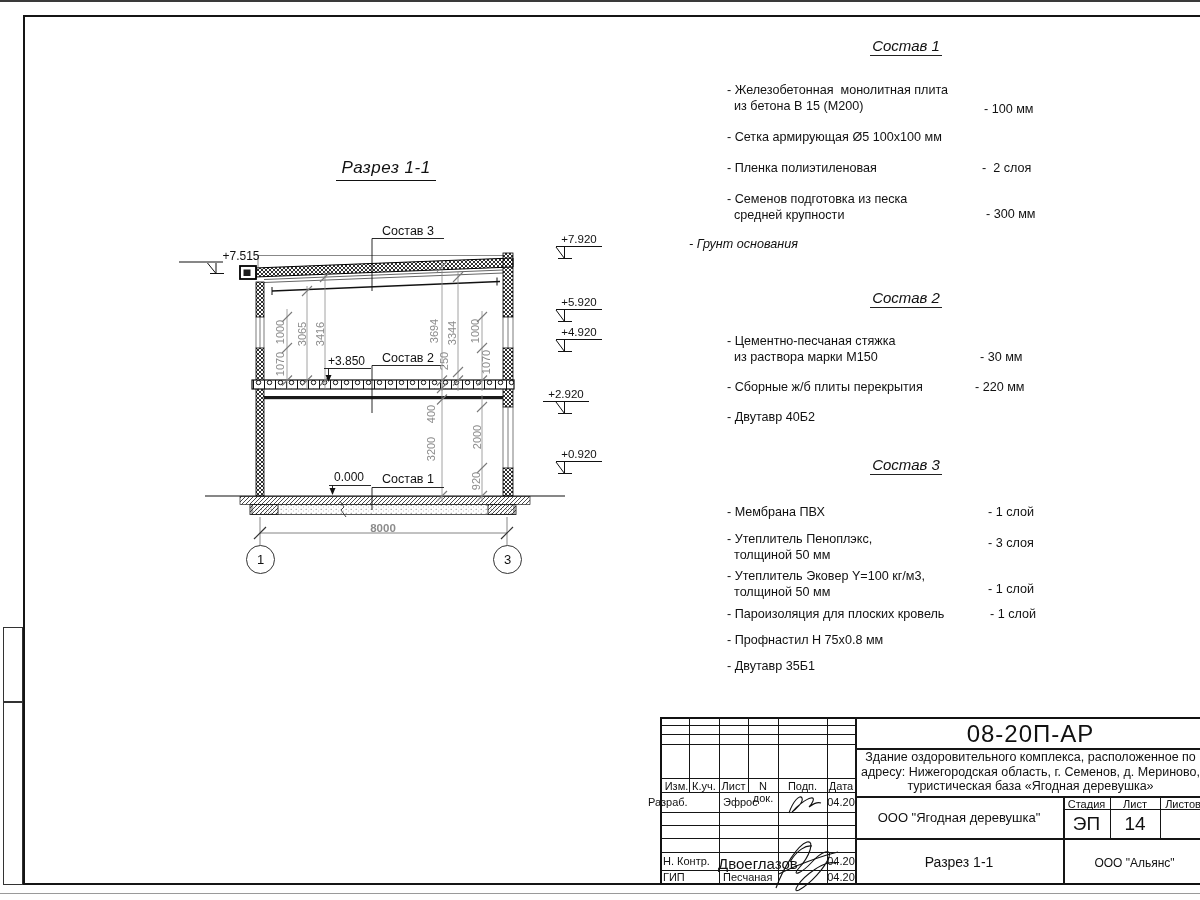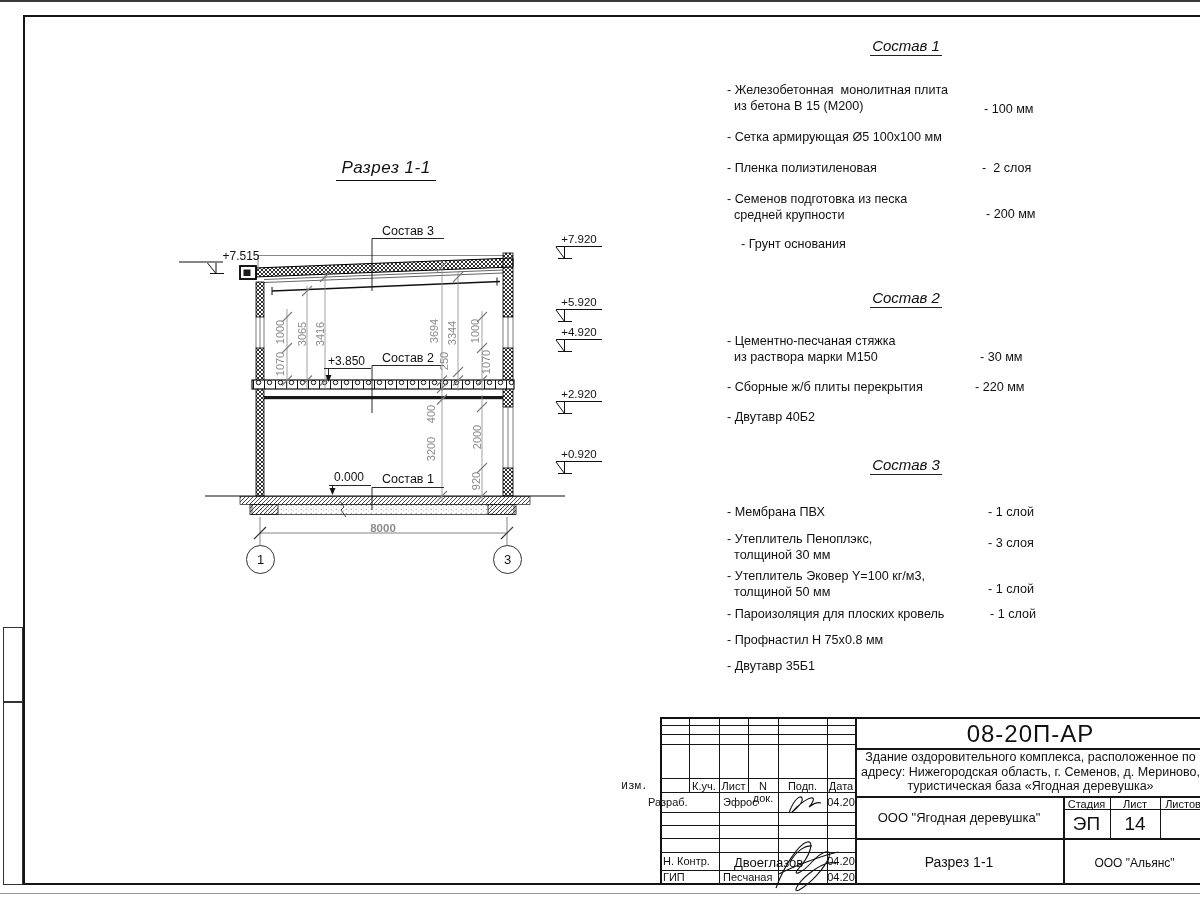--- a/index.html
+++ b/index.html
@@ -152,21 +152,21 @@
 <div class="abs leader-label ctr" style="left:372px;top:351px;width:72px;">Состав 2</div>
 <div class="abs leader-label ctr" style="left:372px;top:472px;width:72px;">Состав 1</div>
 
 <div class="abs lvl ctr" style="left:179px;top:249px;width:44px;margin-left:40px;">+7.515</div>
 <div class="abs lvl ctr" style="left:323px;top:354px;width:47px;">+3.850</div>
 <div class="abs lvl ctr" style="left:328px;top:470px;width:42px;">0.000</div>
 
 <div class="abs elev ctr" style="left:556px;top:233px;width:46px;">+7.920</div>
 <div class="abs elev ctr" style="left:556px;top:296px;width:46px;">+5.920</div>
 <div class="abs elev ctr" style="left:556px;top:326px;width:46px;">+4.920</div>
-<div class="abs elev ctr" style="left:556px;top:388px;width:46px;">+2.920</div>
+<div class="abs elev ctr" style="left:543px;top:388px;width:46px;">+2.920</div>
 <div class="abs elev ctr" style="left:556px;top:448px;width:46px;">+0.920</div>
 
 <div class="abs dim" style="left:280px;top:332px;">1000</div>
 <div class="abs dim" style="left:280px;top:364px;">1070</div>
 <div class="abs dim" style="left:302px;top:334px;">3065</div>
 <div class="abs dim" style="left:320px;top:334px;">3416</div>
 <div class="abs dim" style="left:434px;top:331px;">3694</div>
 <div class="abs dim" style="left:452px;top:333px;">3344</div>
 <div class="abs dim" style="left:444px;top:361px;">250</div>
 <div class="abs dim" style="left:475px;top:331px;">1000</div>
@@ -183,36 +183,36 @@
 
 <div class="abs sostav-h" style="left:870px;top:37px;width:72px;">Состав 1</div>
 <div class="abs li-name" style="left:727px;top:83px;width:256px;">- Железобетонная  монолитная плита
   из бетона В 15 (М200)</div>
 <div class="abs li-val" style="left:984px;top:102px;">- 100 мм</div>
 <div class="abs li-name" style="left:727px;top:130px;width:256px;">- Сетка армирующая Ø5 100x100 мм</div>
 <div class="abs li-name" style="left:727px;top:161px;width:256px;">- Пленка полиэтиленовая</div>
 <div class="abs li-val" style="left:982px;top:161px;">-  2 слоя</div>
 <div class="abs li-name" style="left:727px;top:192px;width:256px;">- Семенов подготовка из песка
   средней крупности</div>
-<div class="abs li-val" style="left:986px;top:207px;">- 200 мм</div>
-<div class="abs li-name" style="left:741px;top:237px;width:256px;">- Грунт основания</div>
+<div class="abs li-val" style="left:986px;top:207px;">- 300 мм</div>
+<div class="abs li-name" style="left:689px;top:237px;width:256px;font-style:italic;">- Грунт основания</div>
 
 <div class="abs sostav-h" style="left:870px;top:289px;width:72px;">Состав 2</div>
 <div class="abs li-name" style="left:727px;top:334px;width:256px;">- Цементно-песчаная стяжка
   из раствора марки М150</div>
 <div class="abs li-val" style="left:980px;top:350px;">- 30 мм</div>
 <div class="abs li-name" style="left:727px;top:380px;width:256px;">- Сборные ж/б плиты перекрытия</div>
 <div class="abs li-val" style="left:975px;top:380px;">- 220 мм</div>
 <div class="abs li-name" style="left:727px;top:410px;width:256px;">- Двутавр 40Б2</div>
 
 <div class="abs sostav-h" style="left:870px;top:456px;width:72px;">Состав 3</div>
 <div class="abs li-name" style="left:727px;top:505px;width:262px;">- Мембрана ПВХ</div>
 <div class="abs li-val" style="left:988px;top:505px;">- 1 слой</div>
 <div class="abs li-name" style="left:727px;top:532px;width:262px;">- Утеплитель Пеноплэкс,
-  толщиной 30 мм</div>
+  толщиной 50 мм</div>
 <div class="abs li-val" style="left:988px;top:536px;">- 3 слоя</div>
 <div class="abs li-name" style="left:727px;top:569px;width:262px;">- Утеплитель Эковер Y=100 кг/м3,
   толщиной 50 мм</div>
 <div class="abs li-val" style="left:988px;top:582px;">- 1 слой</div>
 <div class="abs li-name" style="left:727px;top:607px;width:262px;">- Пароизоляция для плоских кровель</div>
 <div class="abs li-val" style="left:990px;top:607px;">- 1 слой</div>
 <div class="abs li-name" style="left:727px;top:633px;width:262px;">- Профнастил Н 75x0.8 мм</div>
 <div class="abs li-name" style="left:727px;top:659px;width:262px;">- Двутавр 35Б1</div>
 
 <div class="abs" style="left:660px;top:717px;width:546px;height:168px;border:2px solid #111;border-right:none;box-sizing:border-box;"></div>
@@ -235,32 +235,32 @@
 <div class="hl" style="left:660px;top:812px;width:195px;"></div>
 <div class="hl" style="left:660px;top:825px;width:195px;"></div>
 <div class="hl" style="left:660px;top:838px;width:195px;"></div>
 <div class="hl" style="left:660px;top:852px;width:195px;"></div>
 <div class="hl" style="left:660px;top:870px;width:195px;"></div>
 <div class="hl th" style="left:855px;top:748px;width:351px;"></div>
 <div class="hl th" style="left:855px;top:796px;width:351px;"></div>
 <div class="hl th" style="left:855px;top:838px;width:351px;"></div>
 <div class="hl" style="left:1063px;top:809px;width:143px;"></div>
 
-<div class="abs tb-cell ctr" style="left:620px;top:780px;width:29px;font-family:Liberation Mono, monospace;">Изм.</div>
+<div class="abs tb-cell ctr" style="left:662px;top:780px;width:29px;">Изм.</div>
 <div class="abs tb-cell ctr" style="left:689px;top:780px;width:30px;">К.уч.</div>
 <div class="abs tb-cell ctr" style="left:719px;top:780px;width:29px;">Лист</div>
 <div class="abs tb-cell ctr" style="left:748px;top:780px;width:30px;">N док.</div>
 <div class="abs tb-cell ctr" style="left:778px;top:780px;width:49px;">Подп.</div>
 <div class="abs tb-cell ctr" style="left:827px;top:780px;width:28px;">Дата</div>
 
 <div class="abs tb-cell" style="left:648px;top:796px;">Разраб.</div>
 <div class="abs tb-cell" style="left:723px;top:796px;">Эфрос</div>
 <div class="abs tb-cell ctr" style="left:827px;top:796px;width:28px;">04.20</div>
 <div class="abs tb-cell" style="left:663px;top:855px;">Н. Контр.</div>
-<div class="abs tb-cell" style="left:734px;top:855px;font-size:13px;">Двоеглазов</div>
+<div class="abs tb-cell" style="left:718px;top:855px;font-size:15px;">Двоеглазов</div>
 <div class="abs tb-cell ctr" style="left:827px;top:855px;width:28px;">04.20</div>
 <div class="abs tb-cell" style="left:663px;top:871px;">ГИП</div>
 <div class="abs tb-cell" style="left:723px;top:871px;">Песчаная</div>
 <div class="abs tb-cell ctr" style="left:827px;top:871px;width:28px;">04.20</div>
 
 <div class="abs ctr" style="left:855px;top:720px;width:351px;font-size:24px;letter-spacing:1px;">08-20П-АР</div>
 <div class="abs ctr" style="left:853px;top:750px;width:355px;font-size:12.5px;white-space:nowrap;">Здание оздоровительного комплекса, расположенное по</div>
 <div class="abs ctr" style="left:853px;top:764.5px;width:355px;font-size:12.5px;white-space:nowrap;">адресу: Нижегородская область, г. Семенов, д. Мериново,</div>
 <div class="abs ctr" style="left:853px;top:779px;width:355px;font-size:12.5px;white-space:nowrap;">туристическая база «Ягодная деревушка»</div>
 <div class="abs ctr" style="left:855px;top:810px;width:208px;font-size:13px;">ООО "Ягодная деревушка"</div>

